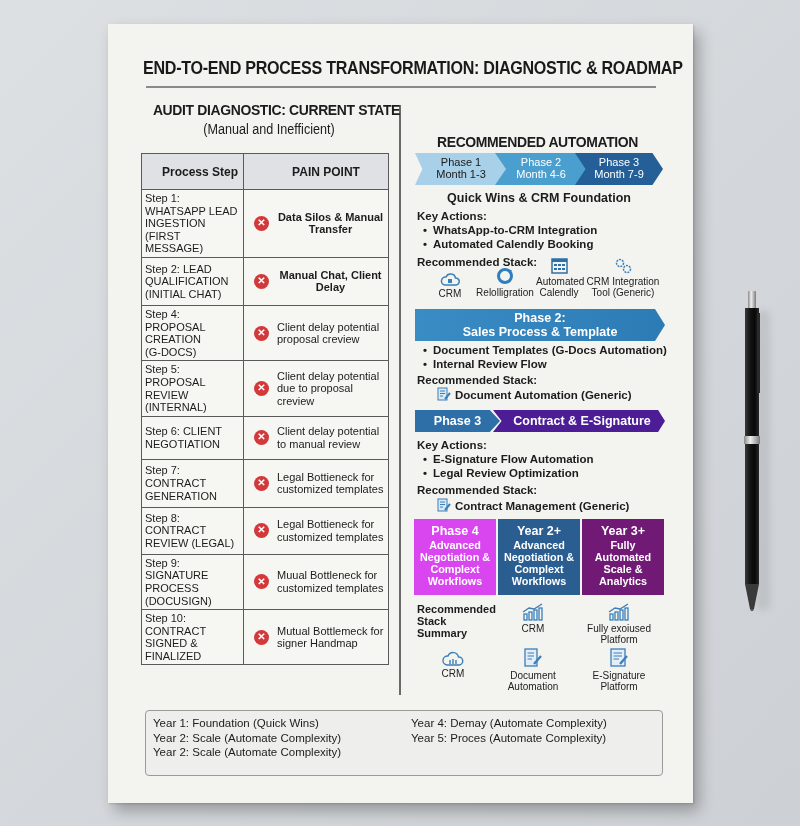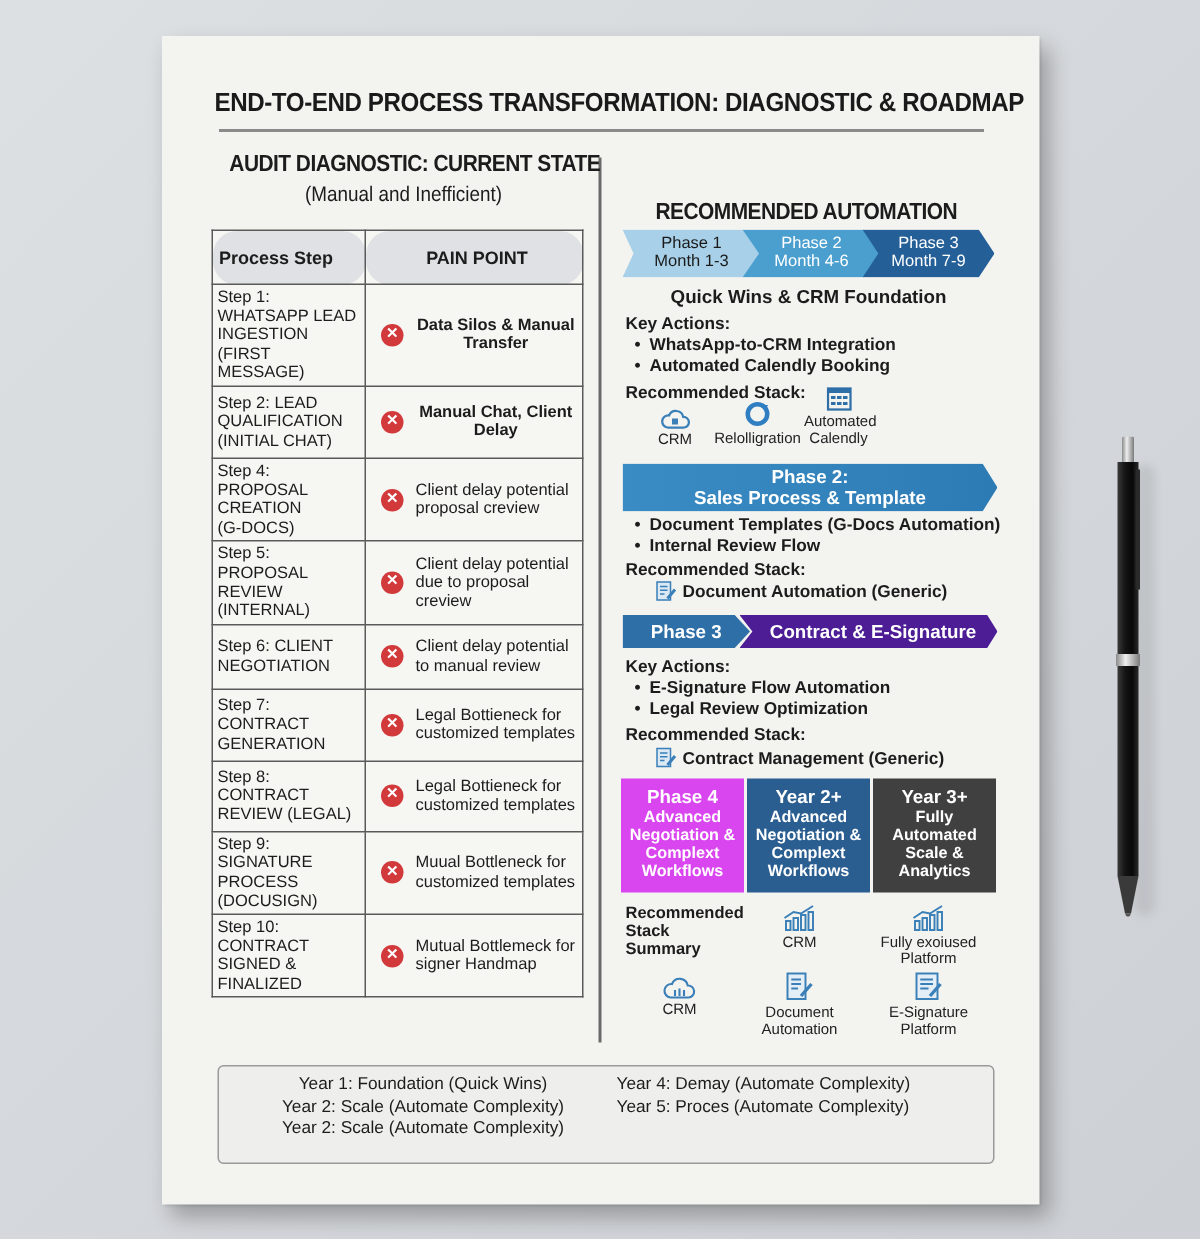--- a/index.html
+++ b/index.html
@@ -32,21 +32,21 @@
     .right-head .h1 { font-weight: bold; font-size: 15.5px; letter-spacing: -0.4px; white-space: nowrap; transform: scaleX(0.9); }
     .right-head .h2 { font-size: 15.5px; margin-top: 1px; white-space: nowrap; transform: scaleX(0.9); }
     .right-head .h2 b { font-weight: bold; }
     .right-head .h2 span.light { font-weight: normal; font-size: 14.5px; }
 
     table.audit {
       position: absolute; left: 141px; top: 153px; width: 248px;
       border-collapse: collapse; background: #f6f6f3;
     }
     table.audit td, table.audit th { border: 1.5px solid #5a5a5a; vertical-align: middle; }
-    table.audit th { background: #dfe1e4; font-size: 12px; font-weight: bold; height: 36px; text-align: left; padding-left: 4px; border-radius: 16px; }
+    table.audit th { background: #dfe1e4; font-size: 12px; font-weight: bold; height: 36px; text-align: left; padding-left: 20px; }
     table.audit th.pp { text-align: center; }
     table.audit td.step { width: 102px; font-size: 11px; line-height: 12.6px; padding: 2px 3px; }
     table.audit td.step b { font-weight: normal; }
     table.audit td.pain { font-size: 11px; line-height: 12.6px; padding: 2px 4px; }
     .pain-wrap { display: flex; align-items: center; }
     .xicon {
       width: 15px; height: 15px; border-radius: 50%; background: #d2393b; color: #fff;
       font-size: 10px; font-weight: bold; display: flex; align-items: center; justify-content: center;
       margin: 0 8px 0 6px; flex-shrink: 0;
     }
@@ -84,32 +84,32 @@
     .banner3 .a { position: absolute; left: 0; top: 0; width: 85px; height: 22px; background: #2f6fa8;
       clip-path: polygon(0 0, 88% 0, 100% 50%, 88% 100%, 0 100%); text-align: center; line-height: 22px; }
     .banner3 .b { position: absolute; left: 78px; top: 0; width: 172px; height: 22px; background: #4c1d95;
       clip-path: polygon(0 0, 96% 0, 100% 50%, 96% 100%, 0 100%, 5% 50%); text-align: center; line-height: 22px; padding-left: 6px; }
 
     .tiles { position: absolute; left: 414px; top: 519px; width: 250px; height: 76px; display: flex; gap: 2px; }
     .tile { flex: 1; color: #fff; text-align: center; font-weight: bold; font-size: 10.8px; line-height: 12px; padding-top: 5px; }
     .tile .tt { font-size: 12.5px; line-height: 15px; }
     .tile1 { background: #d946ef; }
     .tile2 { background: #2a5d90; }
-    .tile3 { background: #404040; }
+    .tile3 { background: #701a75; }
 
     .sum-lbl { position: absolute; left: 417px; top: 603px; font-weight: bold; font-size: 11px; line-height: 12px; }
 
     .summary-box {
       position: absolute; left: 145px; top: 710px; width: 518px; height: 66px;
       border: 1px solid #9a9a9a; border-radius: 4px; background: #eeeeec; padding: 4px 7px;
     }
     .summary-box .st { font-weight: bold; font-size: 12px; white-space: nowrap; }
     .summary-box .cols { display: flex; margin-top: 1px; }
     .summary-box .col { font-size: 11.5px; line-height: 14.5px; white-space: nowrap; }
-    .summary-box .col1 { width: 258px; text-align: center; }
+    .summary-box .col1 { width: 258px; }
 
     
     .pen { position: absolute; left: 741px; top: 291px; width: 22px; height: 320px; }
     .pen-shadow { position: absolute; left: 756px; top: 310px; width: 14px; height: 300px; background: rgba(0,0,0,0.08); filter: blur(3px); border-radius: 6px; }
   </style>
 </head>
 <body>
 
 <div class="paper"></div>
 
@@ -263,20 +263,27 @@
           <rect x="3" y="7" width="3" height="2"></rect>
           <rect x="7" y="7" width="3" height="2"></rect>
           <rect x="11" y="7" width="3" height="2"></rect>
           <rect x="3" y="11" width="3" height="2"></rect>
           <rect x="7" y="11" width="3" height="2"></rect>
           <rect x="11" y="11" width="3" height="2"></rect>
         </g>
       </svg>
     <span>Automated Calendly</span>
   </div>
+  <div class="stack-item" style="left:166px; top:0; width:74px">
+    <svg class="ico" width="20" height="17" viewBox="0 0 20 17">
+        <circle cx="7" cy="6" r="3.5" fill="none" stroke="#3a7fb8" stroke-width="1.5" stroke-dasharray="2 1"></circle>
+        <circle cx="14" cy="12" r="3.5" fill="none" stroke="#3a7fb8" stroke-width="1.5" stroke-dasharray="2 1"></circle>
+      </svg>
+    <span>CRM Integration Tool (Generic)</span>
+  </div>
 </div>
 
 <div class="banner2">
   <div>Phase 2:</div>
   <div>Sales Process &amp; Template Standardization</div>
 </div>
 <div class="bul" style="top:344px">Document Templates (G-Docs Automation)</div>
 <div class="bul" style="top:358px">Internal Review Flow</div>
 <div class="lbl" style="top:374px">Recommended Stack:</div>
 <div class="doc-line" style="left:437px; top:387px">

